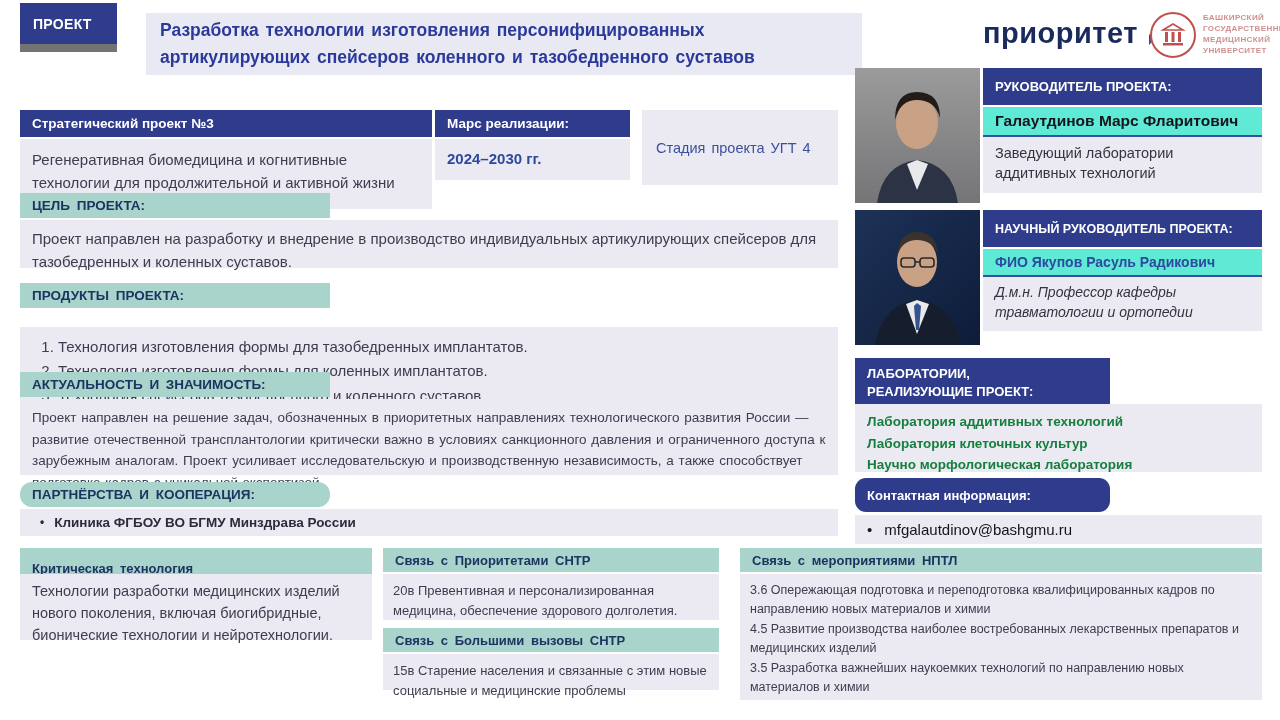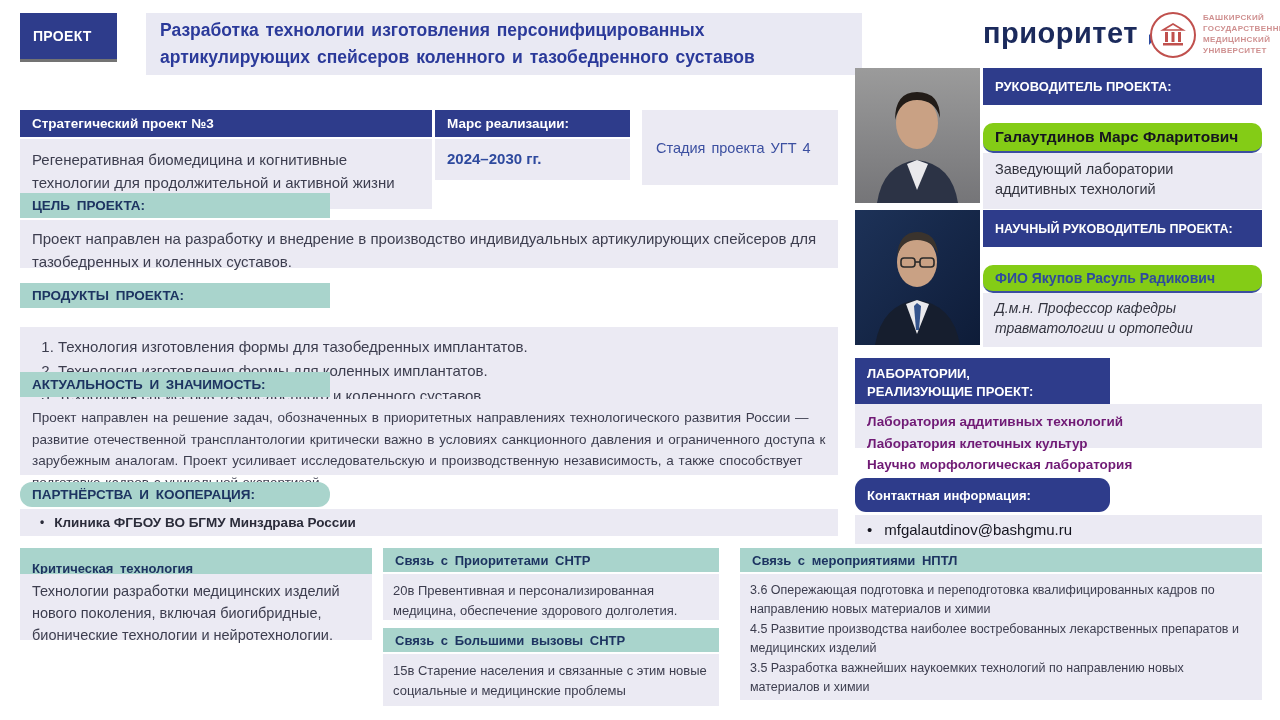--- a/index.html
+++ b/index.html
@@ -8,24 +8,24 @@
     font-family: "Liberation Sans", sans-serif;
     background:#ffffff;
     position:relative;
     overflow:hidden;
     color:#3c3d4e;
   }
   .abs { position:absolute; }
 
   
   .badge {
-    left:20px; top:13px; width:97px; height:49px;
+    left:20px; top:3px; width:97px; height:49px;
     background:#2e3c8b; color:#fff; font-weight:bold; font-size:14px;
     display:flex; align-items:center; padding-left:13px;
-    border-bottom:3px solid #737373; letter-spacing:.3px;
+    border-bottom:8px solid #737373; letter-spacing:.3px;
   }
   .title-box {
     left:118px; top:13px; width:716px; height:62px;
     background:#e9e9f3; display:flex; flex-direction:column; justify-content:center;
     padding:0 14px; color:#2b3a9a; font-weight:bold; font-size:17.5px; line-height:1.55;
     word-spacing:2px;
     margin-left:28px;
   }
   .logo-priority {
     left:983px; top:17px; display:flex; align-items:center; gap:8px;
@@ -79,46 +79,45 @@
   .sec-part-b   { left:20px; top:509px; width:818px; padding:6px 12px; font-size:13.5px; }
   .bullet-line  { display:flex; gap:10px; font-weight:bold; color:#2b2c3a; }
   .bullet-line .dot { font-size:12px; padding-left:8px; }
 
   
   .crit-h  { left:20px;  top:548px; width:352px; height:40px; font-size:13px; }
   .crit-b  { left:20px;  top:574px; width:352px; padding:7px 12px; font-size:14.5px; line-height:1.5; height:66px; }
   .sn1-h   { left:383px; top:548px; width:336px; height:24px; font-size:13px; }
   .sn1-b   { left:383px; top:574px; width:336px; padding:7px 10px; font-size:13px; line-height:1.55; height:46px; }
   .sn2-h   { left:383px; top:628px; width:336px; height:24px; font-size:13px; }
-  .sn2-b   { left:383px; top:654px; width:336px; padding:7px 10px; font-size:13px; line-height:1.55; height:52px; }
+  .sn2-b   { left:383px; top:654px; width:336px; padding:7px 10px; font-size:13px; line-height:1.55; height:36px; }
   .nptl-h  { left:740px; top:548px; width:522px; height:24px; font-size:13px; }
   .nptl-b  { left:740px; top:574px; width:522px; padding:7px 10px; font-size:12.5px; line-height:1.55; height:126px; }
 
   
   .person-card { display:flex; }
   .leader-card { left:855px; top:68px;  width:407px; }
   .sci-card    { left:855px; top:210px; width:407px; }
   .photo { width:125px; height:135px; flex:0 0 125px; }
   .person-info { flex:1; margin-left:3px; display:flex; flex-direction:column; }
   .person-info .navy-h { height:37px; font-size:13px; }
   .p-name {
-    margin-top:18px; background:#84cc16; padding:5px 12px;
+    margin-top:2px; background:#5eead4; padding:5px 12px;
     font-size:15.5px; font-weight:bold; color:#15151f;
     border-bottom:2px solid #3b4fa0;
-    border-radius:10px;
   }
   .p-name.blue { font-size:14px; color:#2e4a9e; }
   .p-role { background:#ebeaf3; padding:6px 12px 9px; font-size:14.5px; line-height:1.4; color:#33343f; }
   .p-role.it { font-style:italic; font-size:14px; }
 
   
   .labs-h { left:855px; top:358px; width:255px; padding:7px 12px; font-size:13px; line-height:1.4;
             background:#2e3c8b; color:#fff; font-weight:bold; }
   .labs-b { left:855px; top:404px; width:407px; padding:7px 12px; font-size:13.5px; font-weight:bold;
-            color:#701a75; line-height:1.6; height:44px; }
+            color:#15803d; line-height:1.6; height:68px; }
   .cont-h { left:855px; top:478px; width:255px; height:34px; font-size:13px;border-radius:11px; }
   .cont-b { left:855px; top:515px; width:407px; padding:6px 12px; font-size:15px; display:flex; gap:12px;
             color:#15151f; align-items:center; }
 </style>
 </head>
 <body>
 
 <div class="abs badge">ПРОЕКТ</div>
 <div class="abs title-box">
   <div>Разработка технологии изготовления персонифицированных</div>

